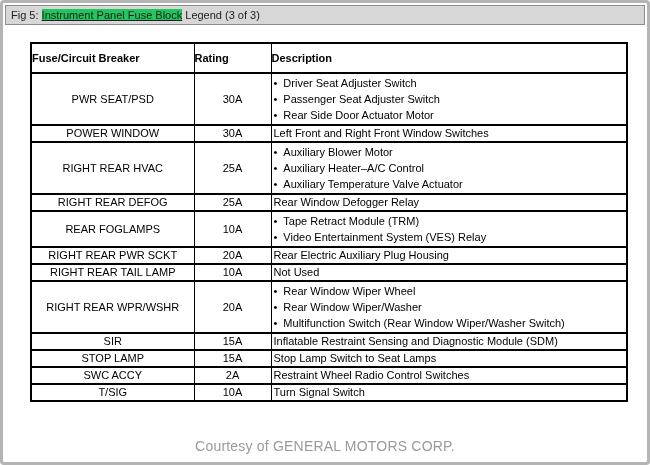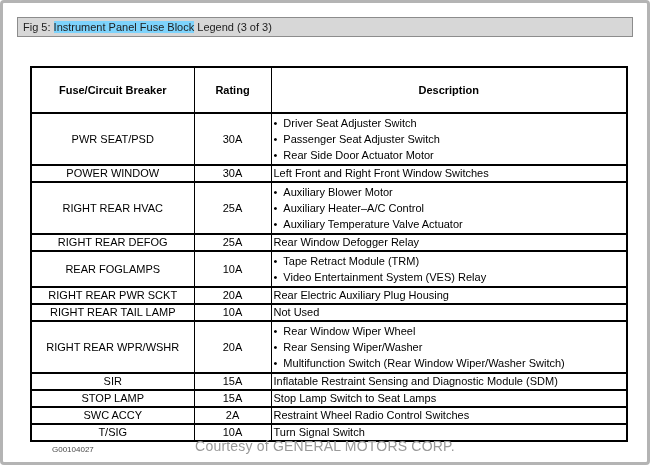--- a/index.html
+++ b/index.html
@@ -12,55 +12,56 @@
     position: relative;
     width: 650px;
     height: 465px;
     box-sizing: border-box;
     border: 3px solid #b4b4b4;
     border-radius: 4px;
     background: #ffffff;
     overflow: hidden;
   }
   .titlebar {
-    margin: 14px;
+    margin: 2px;
     height: 18px;
     background: #d7d7d7;
     border: 1px solid #8c8c8c;
     display: flex;
     align-items: center;
     padding: 0 5px;
     font-size: 11px;
     color: #1d1d1d;
     white-space: pre;
   }
   .titlebar .hl {
-    background: #7dd3fc;
+    background: #22c55e;
+    text-decoration: underline;
   }
   .content {
     padding: 15px 0 0 27px;
   }
   table.fuse-table {
     border-collapse: collapse;
     width: 596px;
     table-layout: fixed;
     border: 2px solid #000;
   }
   table.fuse-table col.c-fuse   { width: 163px; }
   table.fuse-table col.c-rating { width: 77px; }
   table.fuse-table col.c-desc   { width: 356px; }
   table.fuse-table th {
     border: 1px solid #000;
     border-top: 2px solid #000;
     border-bottom: 2px solid #000;
     font-size: 11px;
     font-weight: bold;
-    padding: 16px 0;
+    padding: 8px 0;
     color: #000;
-    text-align: center;
+    text-align: left;
   }
   table.fuse-table td {
     border: 1px solid #000;
     border-top: 2px solid #000;
     border-bottom: 2px solid #000;
     font-size: 11px;
     color: #000;
     vertical-align: middle;
     padding: 1px 2px;
   }
@@ -197,21 +198,21 @@
           <tr>
             <td class="fuse-cell">RIGHT REAR WPR/WSHR</td>
             <td class="rating-cell">20A</td>
             <td class="desc-cell">
               <div class="bline">
                 <span class="bullet">•</span>
                 <span>Rear Window Wiper Wheel</span>
               </div>
               <div class="bline">
                 <span class="bullet">•</span>
-                <span>Rear Sensing Wiper/Washer</span>
+                <span>Rear Window Wiper/Washer</span>
               </div>
               <div class="bline">
                 <span class="bullet">•</span>
                 <span>Multifunction Switch (Rear Window Wiper/Washer Switch)</span>
               </div>
             </td>
           </tr>
           <tr>
             <td class="fuse-cell">SIR</td>
             <td class="rating-cell">15A</td>
@@ -228,18 +229,17 @@
             <td class="desc-cell">Restraint Wheel Radio Control Switches</td>
           </tr>
           <tr>
             <td class="fuse-cell">T/SIG</td>
             <td class="rating-cell">10A</td>
             <td class="desc-cell">Turn Signal Switch</td>
           </tr>
         </tbody>
     </table>
 
-    <div class="figure-id">G00104027</div>
   </div>
 
   <div class="courtesy">Courtesy of GENERAL MOTORS CORP.</div>
 
 </div>
 
 </body></html>

